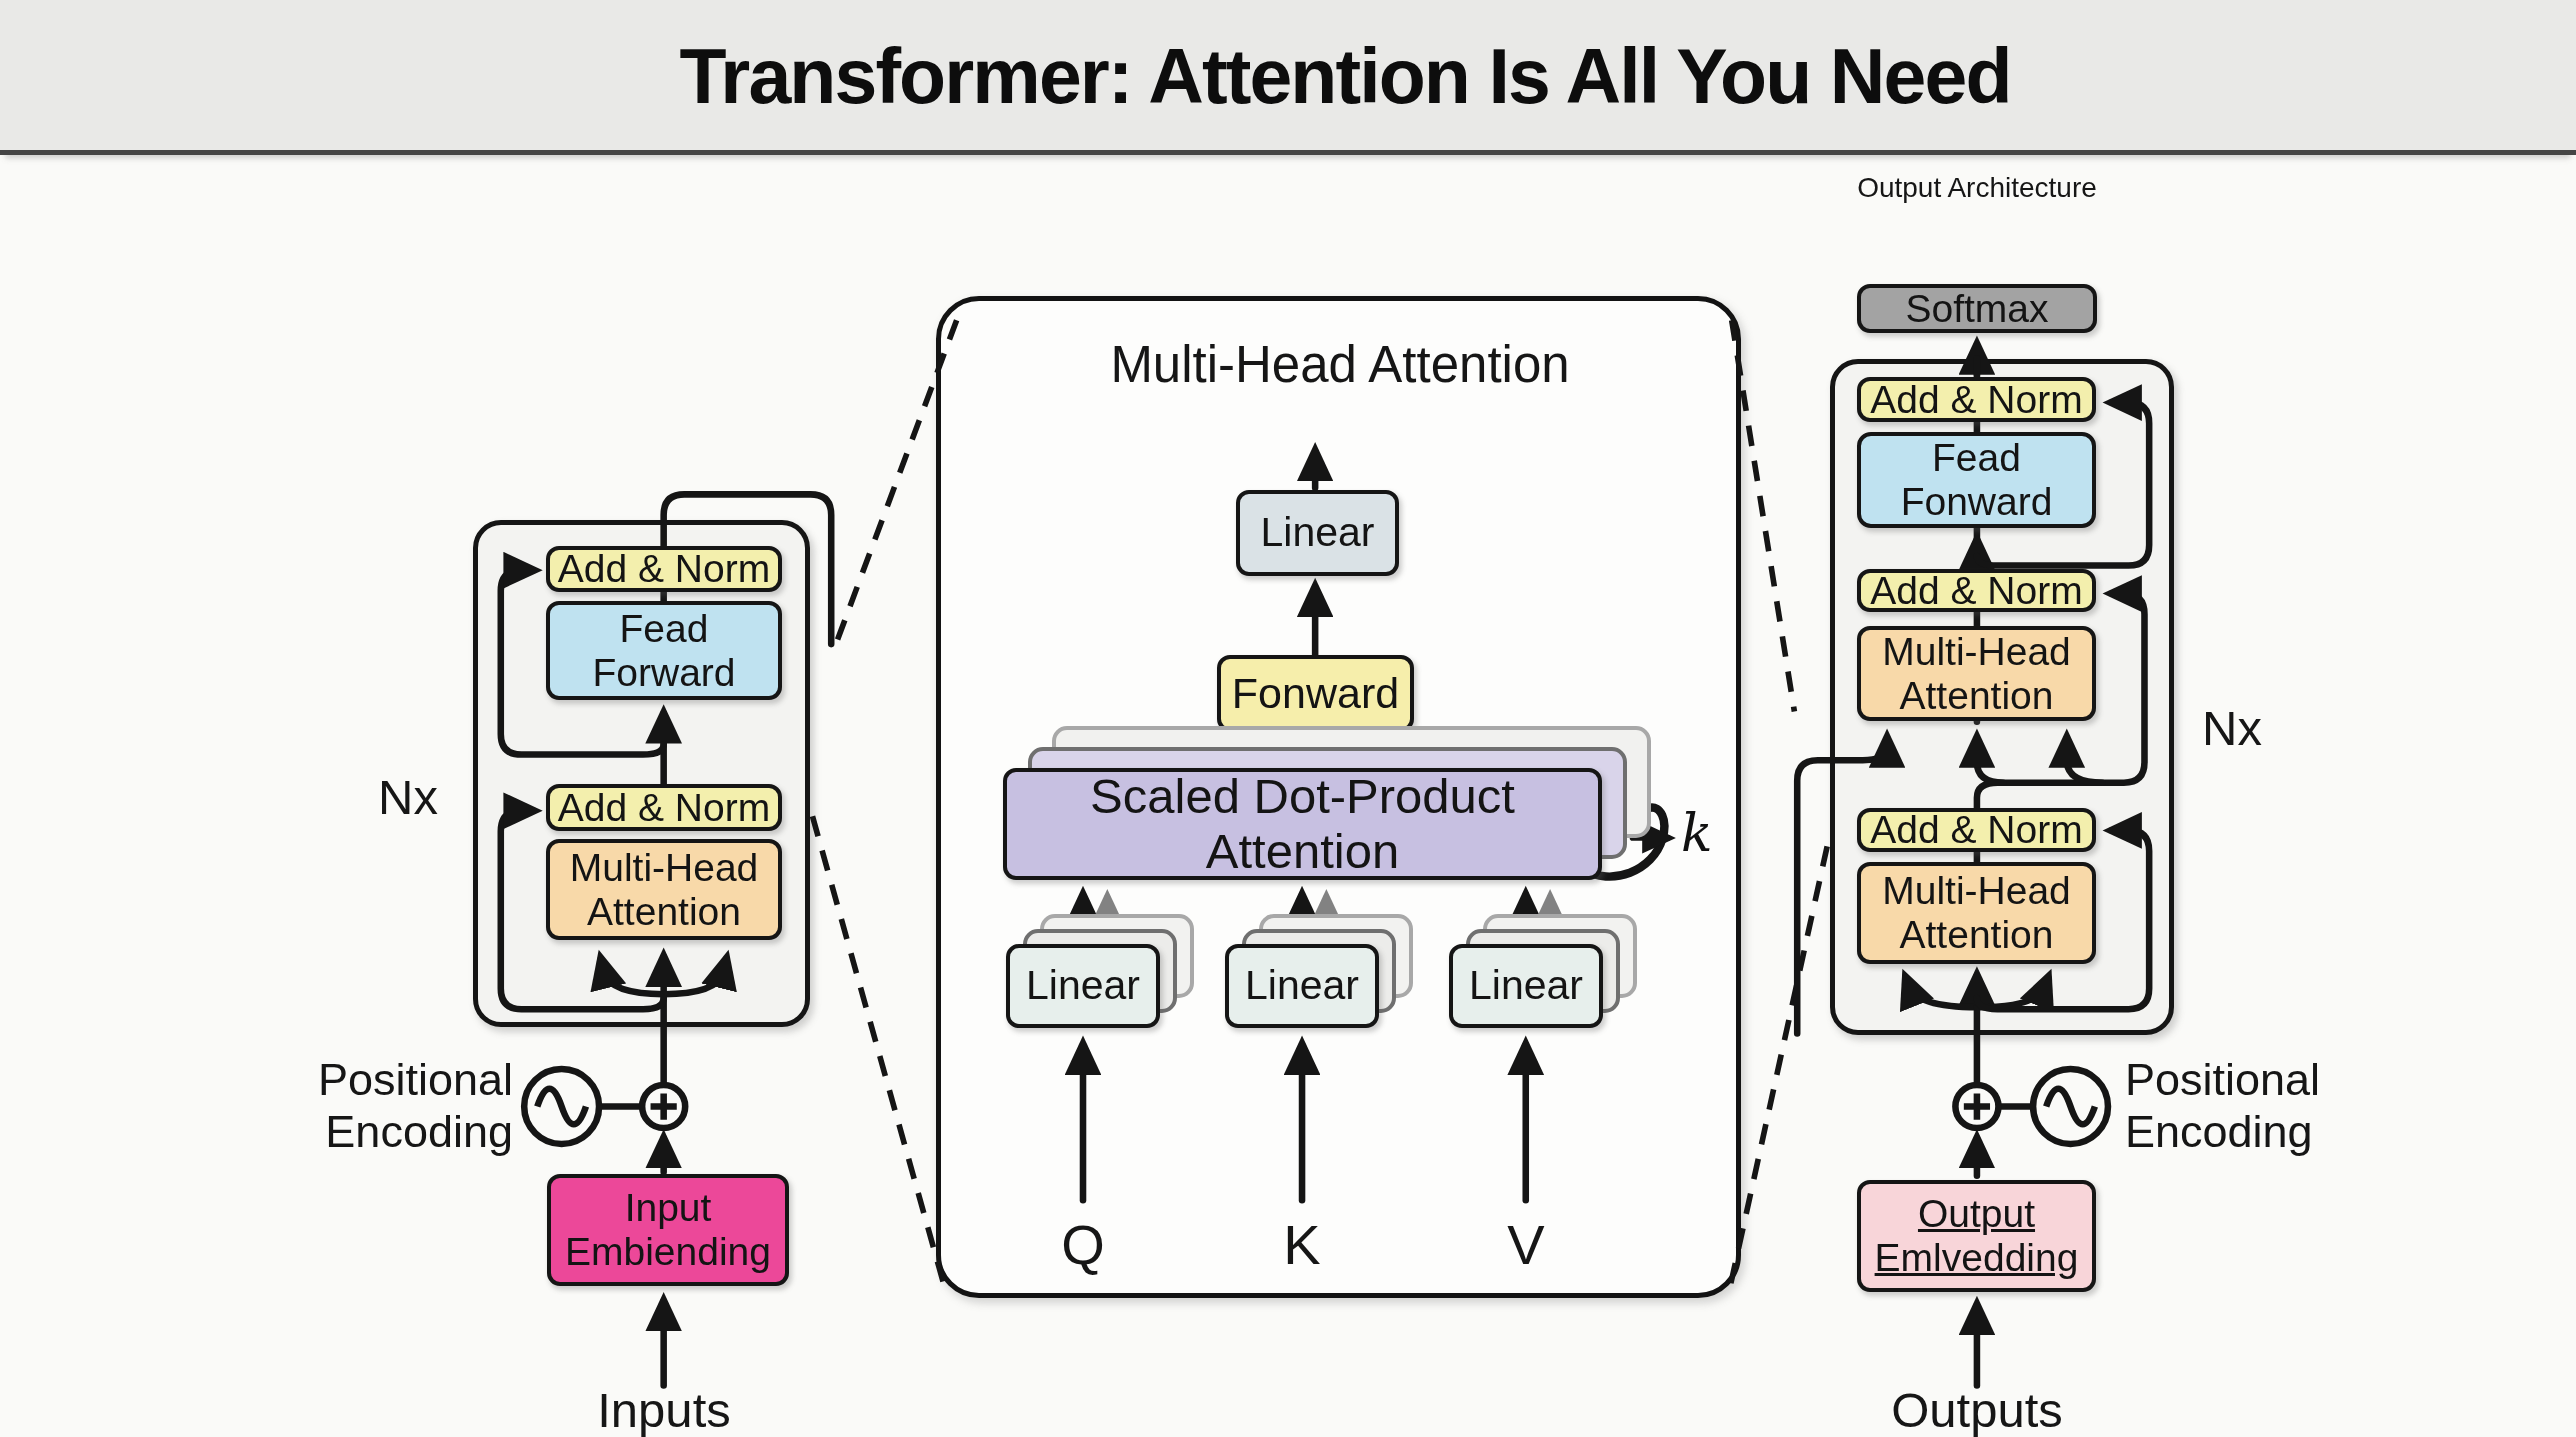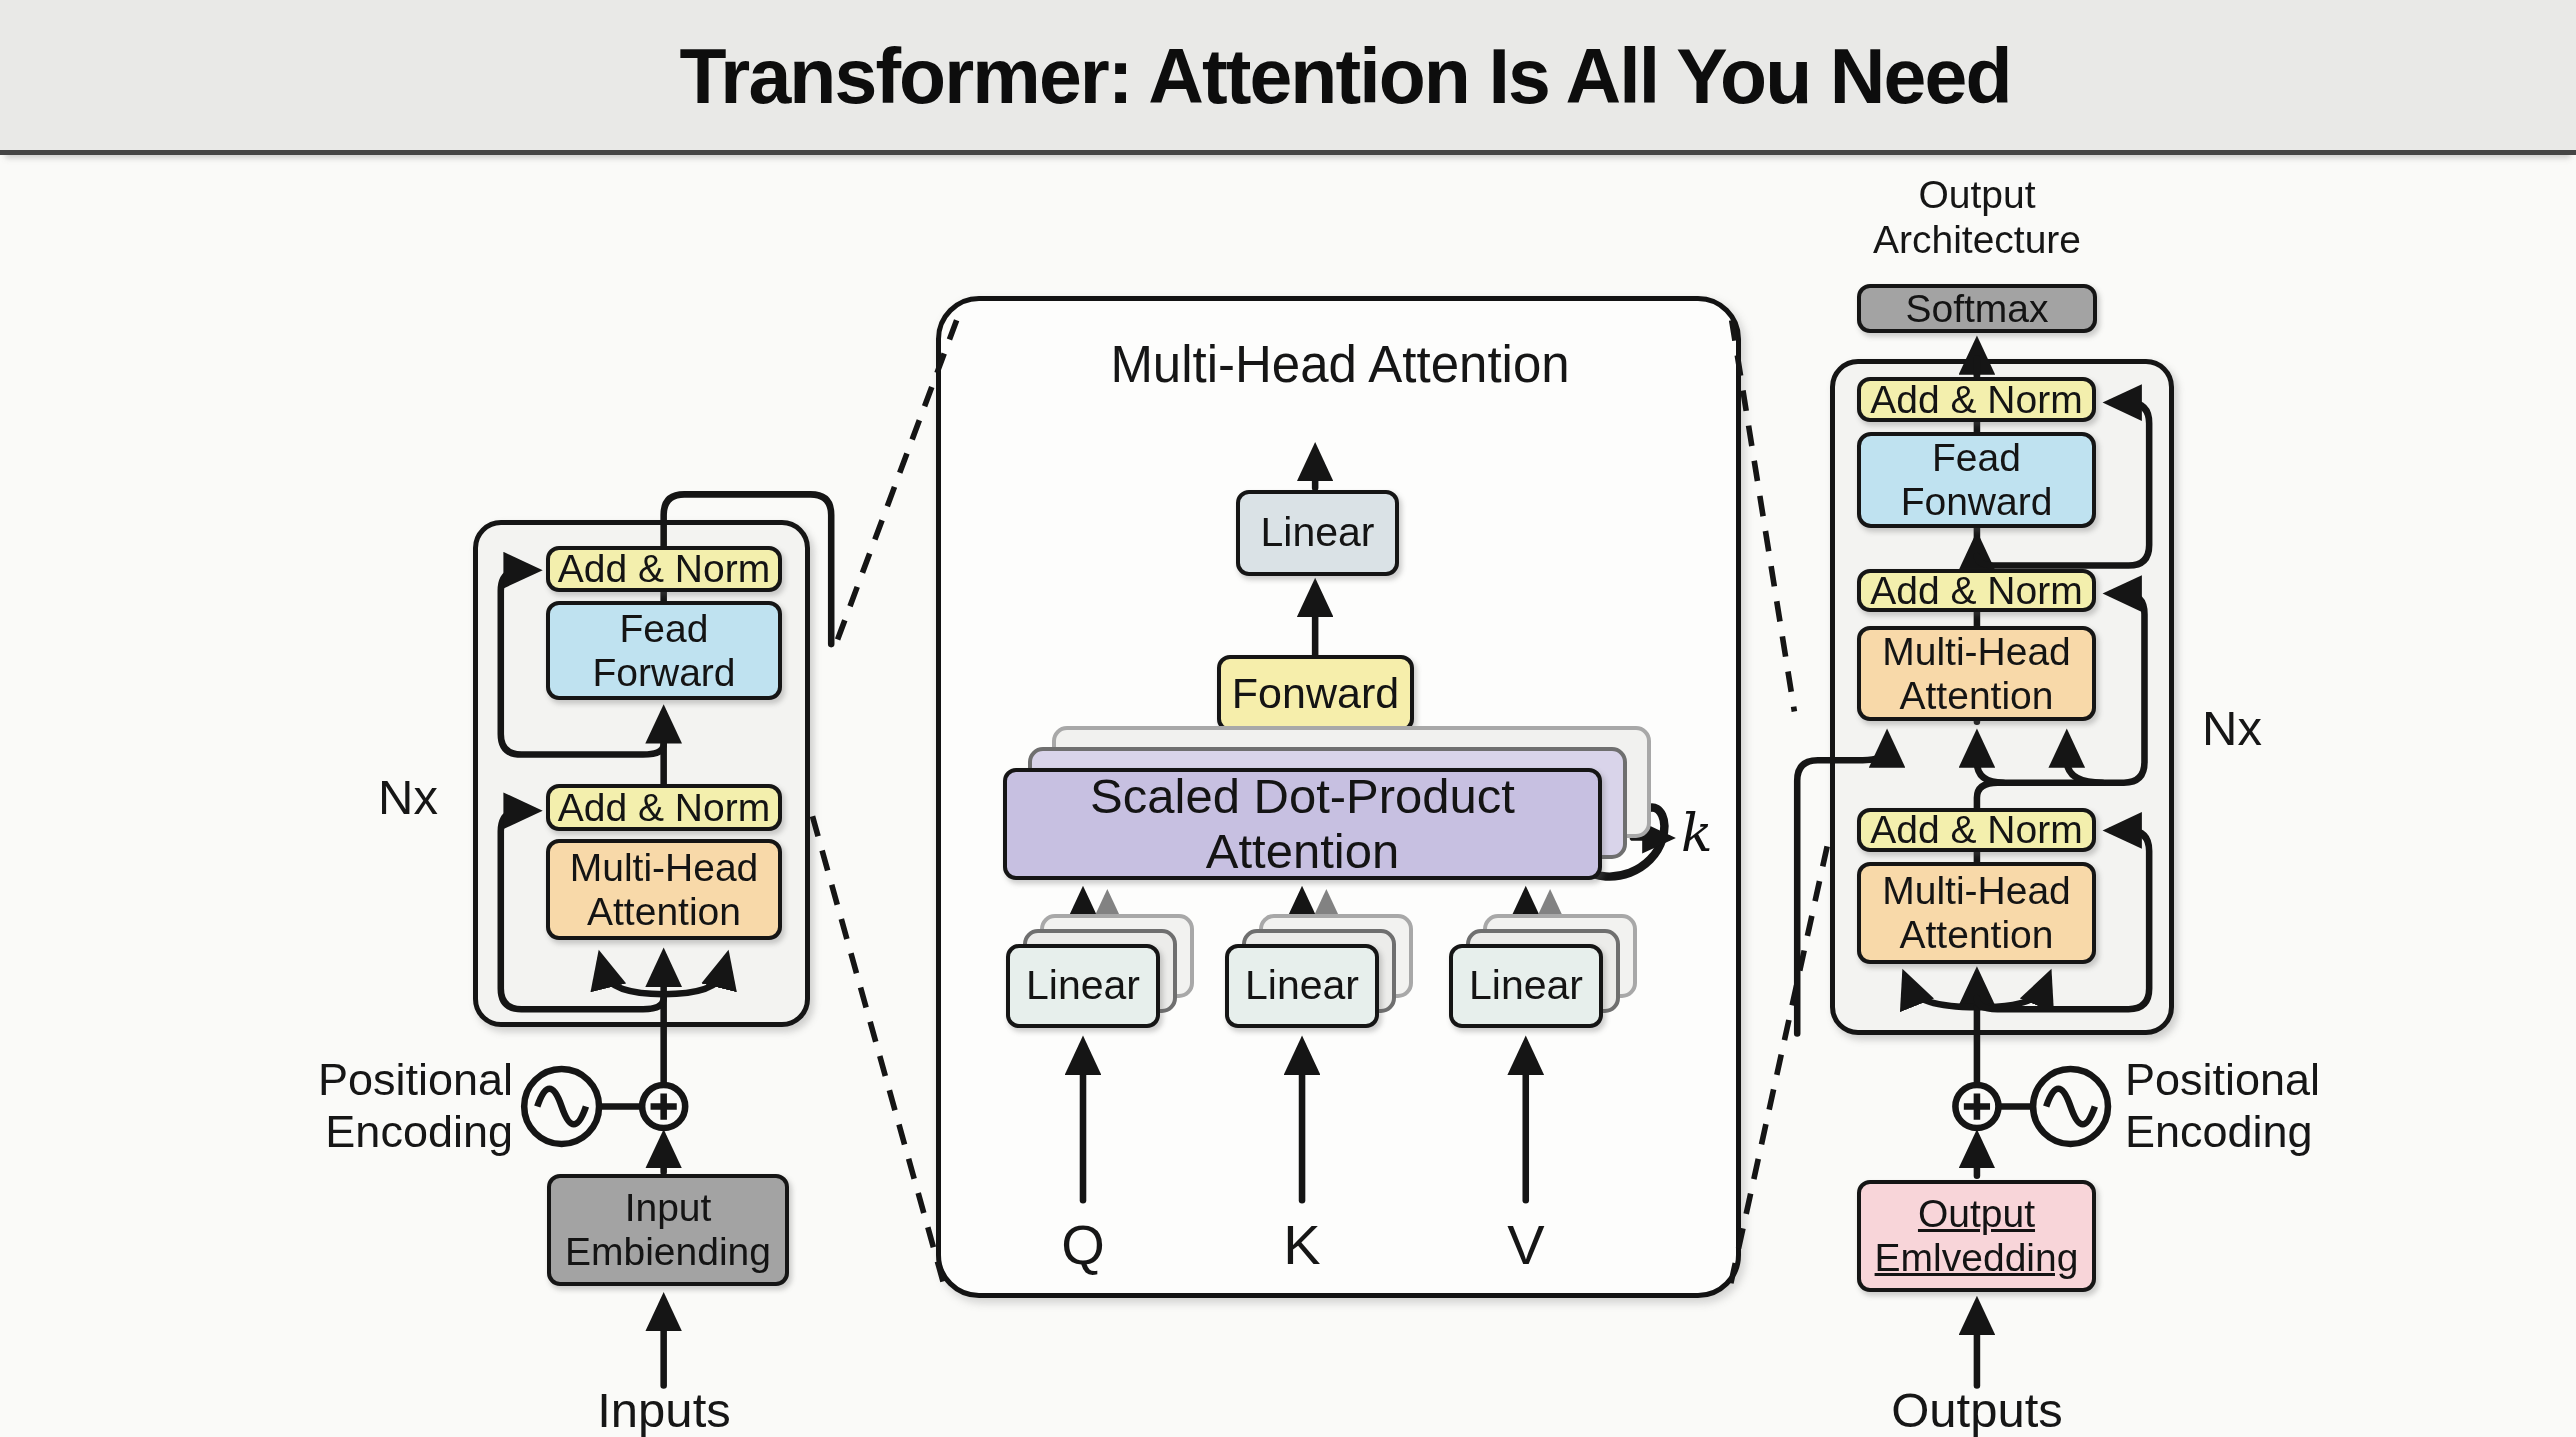--- a/index.html
+++ b/index.html
@@ -144,21 +144,21 @@
   <div class="bx" style="left:546px;top:601px;width:236px;height:99px;background:#bfe2f0;">
     <span style="max-width:168px;">Fead Forward</span>
     </div>
   <div class="bx" style="left:546px;top:784px;width:236px;height:47px;background:#f3efad;">
     <span>Add &amp; Norm</span>
     </div>
   <div class="bx" style="left:546px;top:839px;width:236px;height:101px;background:#f8d9a9;">
     <span style="max-width:206px;">Multi-Head Attention</span>
     </div>
   <div class="lbl" style="left:288px;top:1054px;width:225px;text-align:right;">Positional Encoding</div>
-  <div class="bx" style="left:547px;top:1174px;width:242px;height:112px;background:#a3a3a3;">
+  <div class="bx" style="left:547px;top:1174px;width:242px;height:112px;background:#ec4899;">
     <span style="max-width:211px;">Input Embiending</span>
     </div>
   <div class="lbl ctr" style="left:664px;top:1382px;font-size:49px;">Inputs</div>
 
   <div class="lbl ctr" style="left:1340px;top:335px;font-size:51px;white-space:nowrap;">Multi-Head Attention</div>
   <div class="bx" style="left:1236px;top:490px;width:163px;height:86px;background:#dae2e6;font-size:41px;">
     <span>Linear</span>
     </div>
   <div class="bx" style="left:1217px;top:655px;width:197px;height:77px;background:#f6eeab;font-size:43px;">
     <span>Fonward</span>
@@ -184,21 +184,21 @@
   <div class="sh" style="left:1483px;top:914px;width:154px;height:84px;background:#f2f2f0;border:4.7px solid #a8a8a8;"></div>
   <div class="sh" style="left:1466px;top:929px;width:154px;height:84px;background:#ececea;border:4.7px solid #6f6f6f;"></div>
   <div class="bx" style="left:1449px;top:944px;width:154px;height:84px;background:#e7efec;font-size:41px;">
     <span>Linear</span>
     </div>
 
   <div class="lbl ctr" style="left:1083px;top:1213px;font-size:56px;">Q</div>
   <div class="lbl ctr" style="left:1302px;top:1213px;font-size:56px;">K</div>
   <div class="lbl ctr" style="left:1526px;top:1213px;font-size:56px;">V</div>
 
-  <div class="lbl ctr" style="left:1977px;top:172px;width:290px;margin-left:-145px;transform:none;text-align:center;font-size:39px;">Output Architecture</div>
+  <div class="lbl ctr" style="left:1977px;top:172px;width:290px;margin-left:-145px;transform:none;text-align:center;font-size:28px;">Output Architecture</div>
   <div class="bx" style="left:1857px;top:284px;width:240px;height:49px;background:#a3a3a3;">
     <span>Softmax</span>
     </div>
   <div class="bx" style="left:1857px;top:377px;width:239px;height:45px;background:#f3efad;">
     <span>Add &amp; Norm</span>
     </div>
   <div class="bx" style="left:1857px;top:432px;width:239px;height:96px;background:#bfe2f0;border-radius:14px;">
     <span style="max-width:173px;">Fead Fonward</span>
     </div>
   <div class="bx" style="left:1857px;top:569px;width:239px;height:43px;background:#f3efad;">

